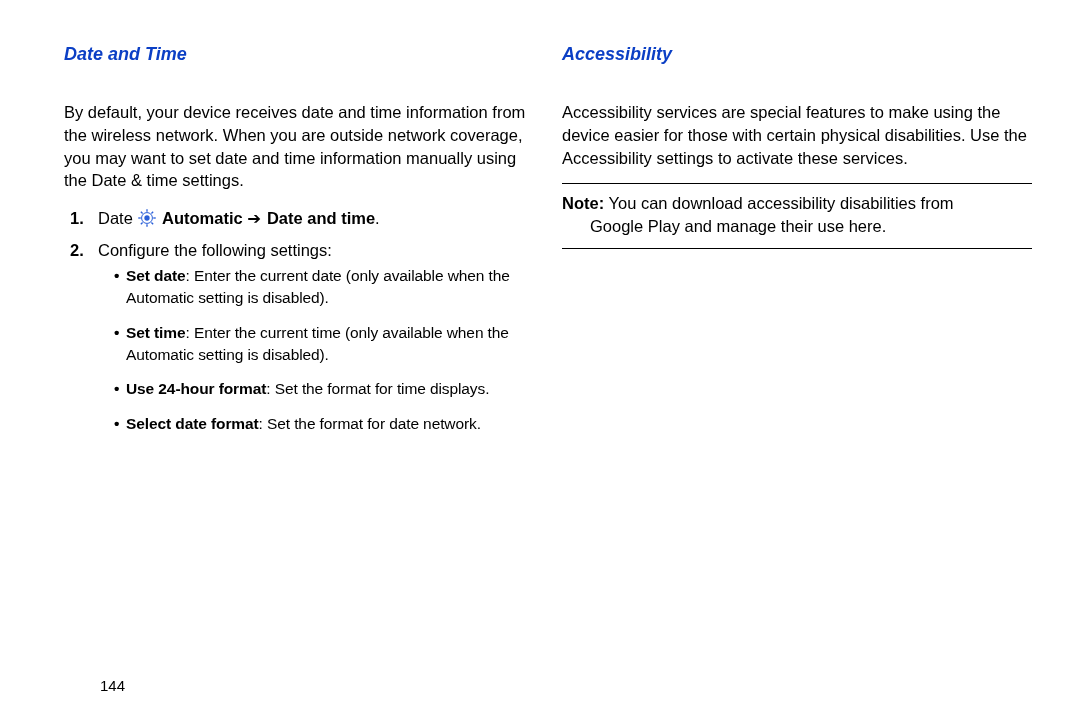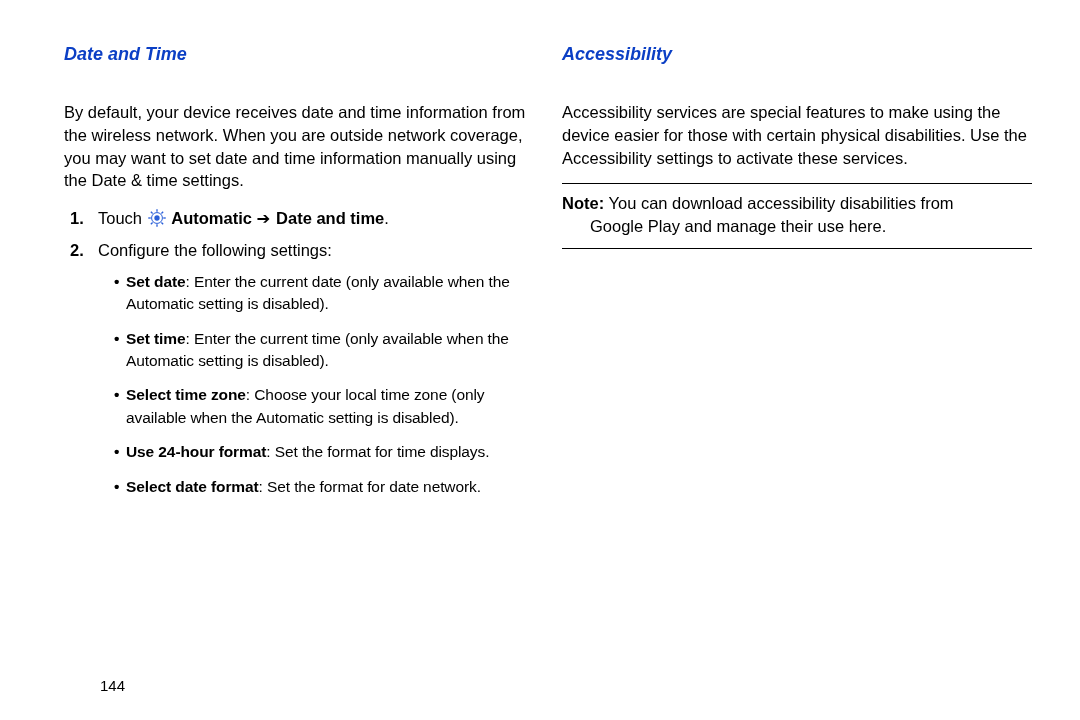--- a/index.html
+++ b/index.html
@@ -56,21 +56,21 @@
     .arrow { font-weight: bold; font-family: 'DejaVu Sans','Arial Unicode MS',sans-serif; }
     .settings-icon {
       display: inline-block;
       vertical-align: -4px;
       width: 20px;
       height: 20px;
     }
     .ul {
       list-style: none;
       padding-left: 16px;
-      margin-top: 8px;
+      margin-top: 2px;
     }
     .ul > li {
       font-size: 15.5px;
       line-height: 1.45;
       margin-bottom: 12px;
       position: relative;
       padding-left: 12px;
       font-family: "Helvetica Neue", Arial, sans-serif;
       font-stretch: condensed;
       letter-spacing: -0.1px;
@@ -103,21 +103,21 @@
 <body>
 
 <div class="page">
   <div class="col">
     <div class="heading">Date and Time</div>
     <div class="body-text">By default, your device receives date and time information from the wireless network. When you are outside network coverage, you may want to set date and time information manually using the Date &amp; time settings.</div>
     <ul class="ol">
       <li>
         <span class="num">1.</span>
         <span class="step1-line">
-          <span>Touch </span>
+          <span>Date </span>
           <span class="settings-icon">
             <svg viewBox="0 0 24 24" width="20" height="20">
               <g fill="none" stroke="#2a5fd8" stroke-width="1.2">
                 <circle cx="12" cy="12" r="6.5"></circle>
                 <circle cx="12" cy="12" r="3.2" fill="#2a5fd8" stroke="none"></circle>
                 <g stroke="#2a5fd8" stroke-width="1.6">
                   <line x1="12" y1="1.5" x2="12" y2="4.5"></line>
                   <line x1="12" y1="19.5" x2="12" y2="22.5"></line>
                   <line x1="1.5" y1="12" x2="4.5" y2="12"></line>
                   <line x1="19.5" y1="12" x2="22.5" y2="12"></line>
@@ -133,21 +133,20 @@
           <b class="arrow"> ➔ </b>
           <b>Date and time</b><span>.</span>
         </span>
       </li>
       <li>
         <span class="num">2.</span>
         <span>Configure the following settings:</span>
         <ul class="ul">
           <li><span class="bullet-label">Set date</span><span>: Enter the current date (only available when the Automatic setting is disabled).</span></li>
           <li><span class="bullet-label">Set time</span><span>: Enter the current time (only available when the Automatic setting is disabled).</span></li>
-          <li><span class="bullet-label">Select time zone</span><span>: Choose your local time zone (only available when the Automatic setting is disabled).</span></li>
           <li><span class="bullet-label">Use 24-hour format</span><span>: Set the format for time displays.</span></li>
           <li><span class="bullet-label">Select date format</span><span>: Set the format for date network.</span></li>
         </ul>
       </li>
     </ul>
   </div>
 
   <div class="col">
     <div class="heading">Accessibility</div>
     <div class="body-text">Accessibility services are special features to make using the device easier for those with certain physical disabilities. Use the Accessibility settings to activate these services.</div>

